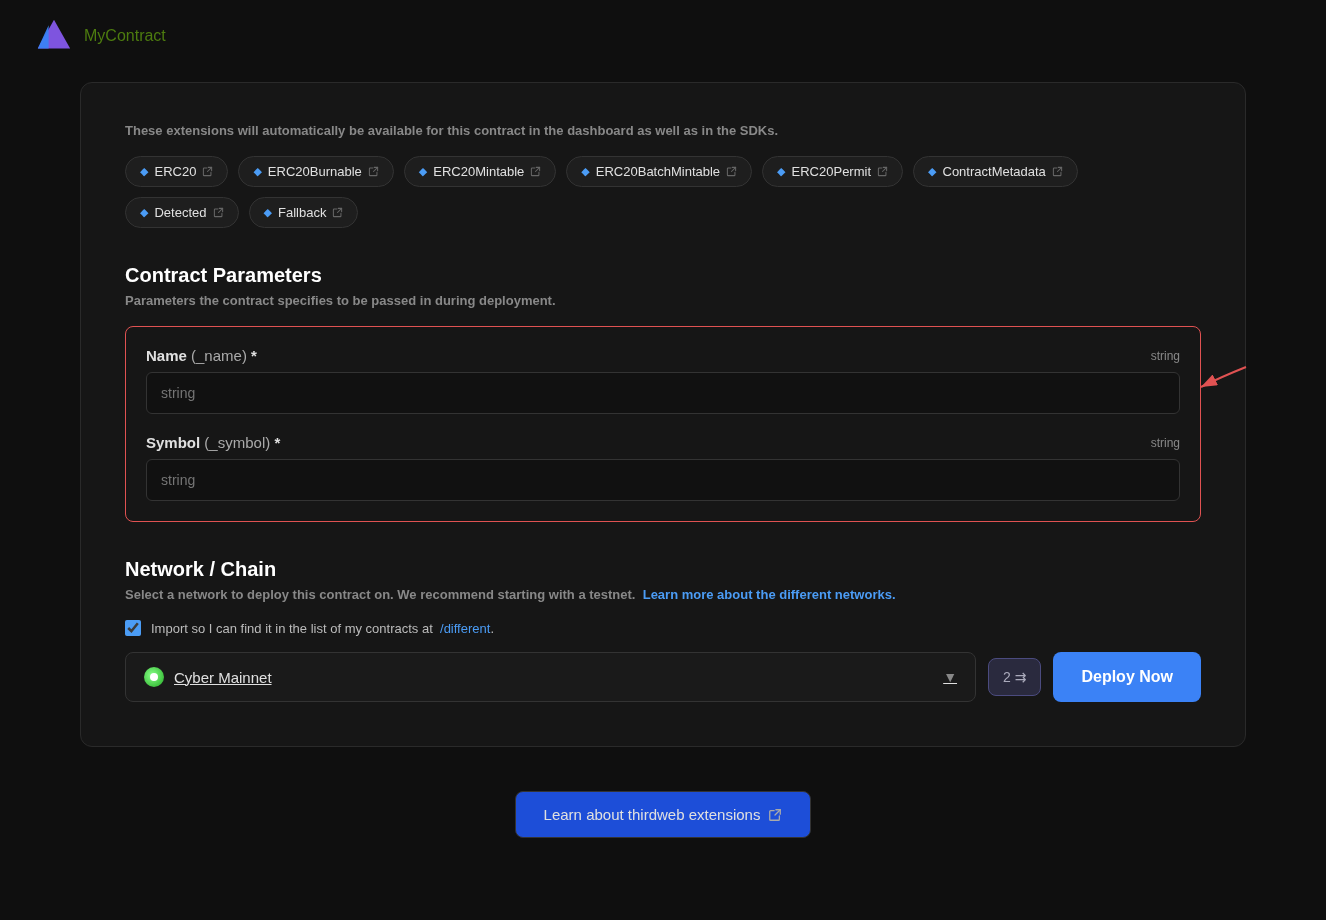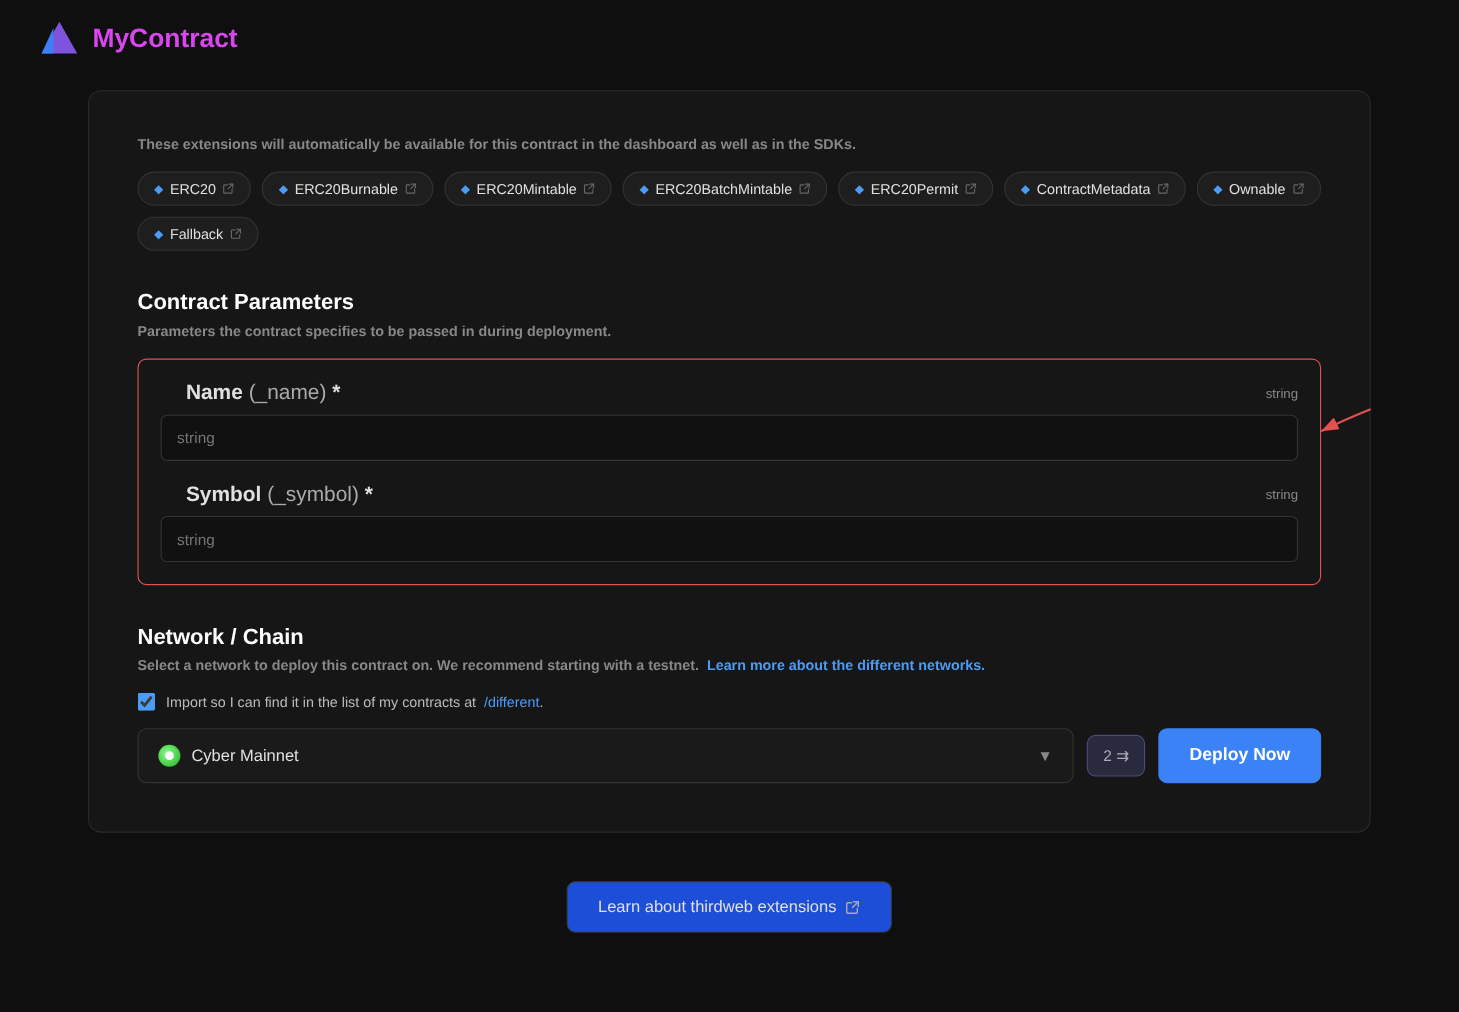--- a/index.html
+++ b/index.html
@@ -16,23 +16,23 @@
       display: flex;
       align-items: center;
       padding: 18px 36px;
       gap: 12px;
     }
     .logo-icon {
       width: 36px;
       height: 36px;
     }
     .header-title {
-      font-size: 24px;
-      font-weight: 700;
-      color: #d946ef;
+      font-size: 16px;
+      font-weight: 400;
+      color: #4d7c0f;
     }
 
     
     .main-content {
       padding: 0 80px;
       margin-top: 10px;
     }
 
     
     .card {
@@ -104,24 +104,23 @@
     .param-field:last-child {
       margin-bottom: 0;
     }
     .param-label-row {
       display: flex;
       justify-content: space-between;
       align-items: center;
       margin-bottom: 8px;
     }
     .param-label {
-      font-size: 19px;
+      font-size: 15px;
       font-weight: 600;
       color: #e0e0e0;
-      margin-left: 23px;
     }
     .param-label .param-name {
       font-weight: 400;
       color: #aaa;
     }
     .param-label .required {
       color: #e0e0e0;
     }
     .param-type {
       font-size: 12px;
@@ -174,20 +173,21 @@
       border: 1px solid #333;
       border-radius: 8px;
       padding: 14px 18px;
       font-size: 15px;
       color: #e0e0e0;
       cursor: pointer;
       display: flex;
       align-items: center;
       gap: 10px;
       justify-content: space-between;
+      text-decoration: underline;
     }
     .network-left {
       display: flex;
       align-items: center;
       gap: 10px;
     }
     .network-dot {
       width: 20px;
       height: 20px;
       background: radial-gradient(circle at 40% 40%, #88ff88, #22aa22);
@@ -332,21 +332,21 @@
       <span class="diamond-icon">◆</span>
       <span>ContractMetadata</span>
       <svg width="11" height="11" viewBox="0 0 16 16" fill="none">
         <path d="M7 3H3C2.44772 3 2 3.44772 2 4V13C2 13.5523 2.44772 14 3 14H12C12.5523 14 13 13.5523 13 13V9" stroke="#666" stroke-width="1.5" stroke-linecap="round"></path>
         <path d="M9 2H14V7" stroke="#666" stroke-width="1.5" stroke-linecap="round" stroke-linejoin="round"></path>
         <path d="M14 2L8 8" stroke="#666" stroke-width="1.5" stroke-linecap="round"></path>
       </svg>
     </div>
           <div class="extension-badge">
       <span class="diamond-icon">◆</span>
-      <span>Ownable</span>
+      <span>Detected</span>
       <svg width="11" height="11" viewBox="0 0 16 16" fill="none">
         <path d="M7 3H3C2.44772 3 2 3.44772 2 4V13C2 13.5523 2.44772 14 3 14H12C12.5523 14 13 13.5523 13 13V9" stroke="#666" stroke-width="1.5" stroke-linecap="round"></path>
         <path d="M9 2H14V7" stroke="#666" stroke-width="1.5" stroke-linecap="round" stroke-linejoin="round"></path>
         <path d="M14 2L8 8" stroke="#666" stroke-width="1.5" stroke-linecap="round"></path>
       </svg>
     </div>
           <div class="extension-badge">
       <span class="diamond-icon">◆</span>
       <span>Fallback</span>
       <svg width="11" height="11" viewBox="0 0 16 16" fill="none">

